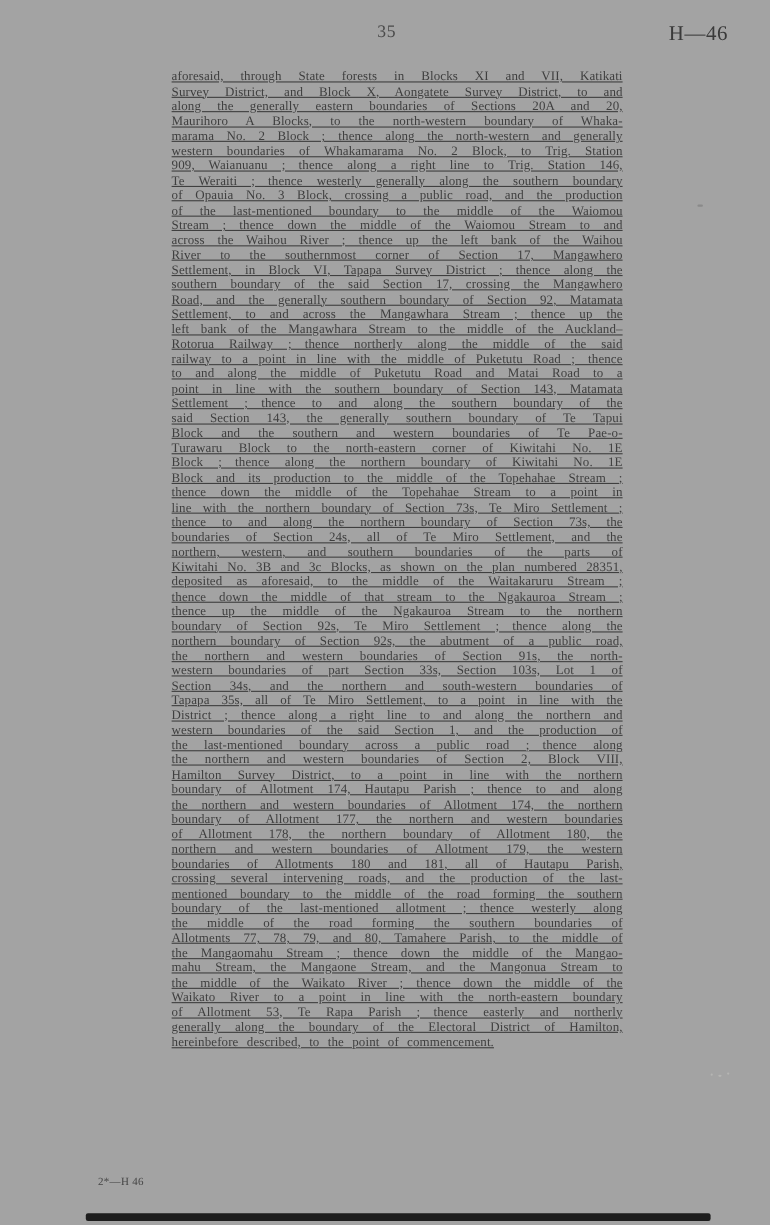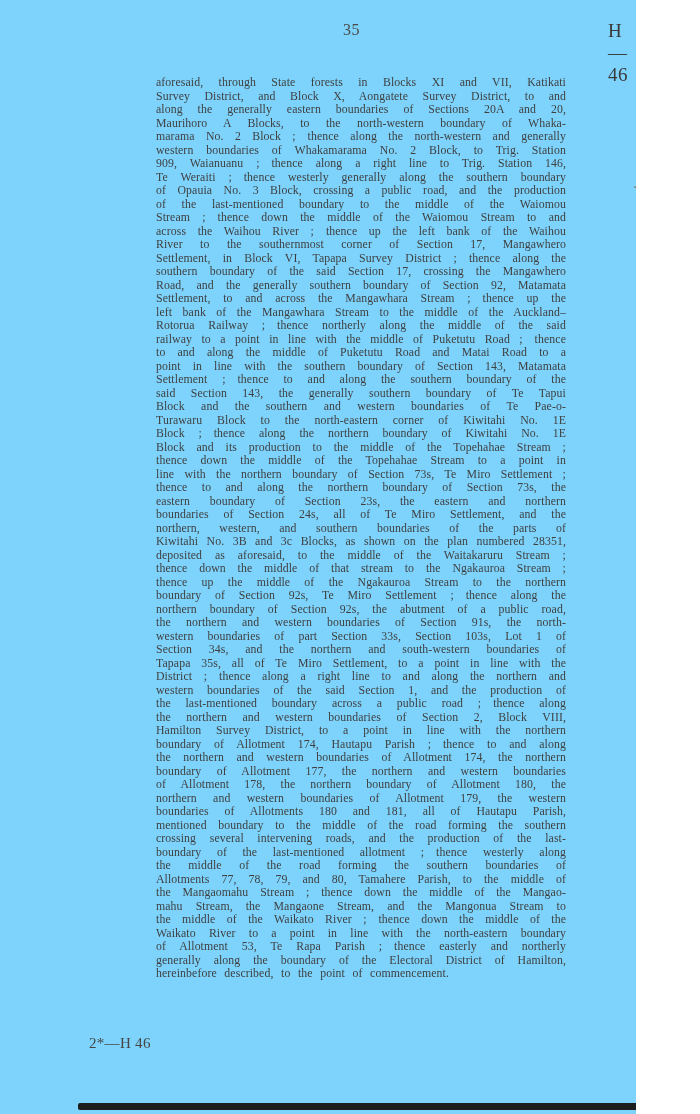--- a/index.html
+++ b/index.html
@@ -3,23 +3,23 @@
 <meta charset="utf-8">
 <style>
   * { margin: 0; padding: 0; box-sizing: border-box; }
   html, body { width: 700px; height: 1114px; }
   body {
     font-family: "Liberation Serif", "DejaVu Serif", serif;
     background: #ffffff;
   }
   .page {
     position: relative;
-    width: 636px;
+    width: 700px;
     height: 1114px;
-    background: #7dd3fc;
+    background: #a3a3a3;
     overflow: hidden;
     color: #3e3e3e;
   }
   .page-number {
     position: absolute;
     left: 343px;
     top: 21px;
     font-size: 16px;
     letter-spacing: 0.5px;
     color: #4a4a4a;
@@ -28,46 +28,47 @@
     position: absolute;
     left: 608px;
     top: 20px;
     font-size: 19px;
     letter-spacing: 0.5px;
     color: #3a3a3a;
   }
   .body-text {
     position: absolute;
     left: 156px;
-    top: 76px;
+    top: 63px;
     width: 410px;
     font-size: 11.8px;
     line-height: 13.5px;
     color: #3f3f3f;
     letter-spacing: 0.1px;
+    text-decoration: underline;
   }
   .tline {
     text-align: justify;
     text-align-last: justify;
     -moz-text-align-last: justify;
     text-justify: inter-word;
     white-space: normal;
     height: 13.5px;
     overflow: visible;
   }
   .tline-last {
     text-align-last: left;
     -moz-text-align-last: left;
     word-spacing: 4.5px;
   }
   .footer-sig {
     position: absolute;
     left: 89px;
-    top: 1035px;
-    font-size: 15px;
+    top: 1069px;
+    font-size: 10px;
     letter-spacing: 0.3px;
     color: #454545;
   }
   .scan-bar {
     position: absolute;
     left: 78px;
     top: 1103px;
     width: 568px;
     height: 7px;
     background: #1d1d1d;
@@ -134,21 +135,20 @@
       <div class="tline">point in line with the southern boundary of Section 143, Matamata</div>
       <div class="tline">Settlement ; thence to and along the southern boundary of the</div>
       <div class="tline">said Section 143, the generally southern boundary of Te Tapui</div>
       <div class="tline">Block and the southern and western boundaries of Te Pae-o-</div>
       <div class="tline">Turawaru Block to the north-eastern corner of Kiwitahi No. 1E</div>
       <div class="tline">Block ; thence along the northern boundary of Kiwitahi No. 1E</div>
       <div class="tline">Block and its production to the middle of the Topehahae Stream ;</div>
       <div class="tline">thence down the middle of the Topehahae Stream to a point in</div>
       <div class="tline">line with the northern boundary of Section 73s, Te Miro Settlement ;</div>
       <div class="tline">thence to and along the northern boundary of Section 73s, the</div>
-      <div class="tline">eastern boundary of Section 23s, the eastern and northern</div>
       <div class="tline">boundaries of Section 24s, all of Te Miro Settlement, and the</div>
       <div class="tline">northern, western, and southern boundaries of the parts of</div>
       <div class="tline">Kiwitahi No. 3B and 3c Blocks, as shown on the plan numbered 28351,</div>
       <div class="tline">deposited as aforesaid, to the middle of the Waitakaruru Stream ;</div>
       <div class="tline">thence down the middle of that stream to the Ngakauroa Stream ;</div>
       <div class="tline">thence up the middle of the Ngakauroa Stream to the northern</div>
       <div class="tline">boundary of Section 92s, Te Miro Settlement ; thence along the</div>
       <div class="tline">northern boundary of Section 92s, the abutment of a public road,</div>
       <div class="tline">the northern and western boundaries of Section 91s, the north-</div>
       <div class="tline">western boundaries of part Section 33s, Section 103s, Lot 1 of</div>
@@ -158,22 +158,22 @@
       <div class="tline">western boundaries of the said Section 1, and the production of</div>
       <div class="tline">the last-mentioned boundary across a public road ; thence along</div>
       <div class="tline">the northern and western boundaries of Section 2, Block VIII,</div>
       <div class="tline">Hamilton Survey District, to a point in line with the northern</div>
       <div class="tline">boundary of Allotment 174, Hautapu Parish ; thence to and along</div>
       <div class="tline">the northern and western boundaries of Allotment 174, the northern</div>
       <div class="tline">boundary of Allotment 177, the northern and western boundaries</div>
       <div class="tline">of Allotment 178, the northern boundary of Allotment 180, the</div>
       <div class="tline">northern and western boundaries of Allotment 179, the western</div>
       <div class="tline">boundaries of Allotments 180 and 181, all of Hautapu Parish,</div>
+      <div class="tline">crossing several intervening roads, and the production of the last-</div>
       <div class="tline">mentioned boundary to the middle of the road forming the southern</div>
-      <div class="tline">crossing several intervening roads, and the production of the last-</div>
       <div class="tline">boundary of the last-mentioned allotment ; thence westerly along</div>
       <div class="tline">the middle of the road forming the southern boundaries of</div>
       <div class="tline">Allotments 77, 78, 79, and 80, Tamahere Parish, to the middle of</div>
       <div class="tline">the Mangaomahu Stream ; thence down the middle of the Mangao-</div>
       <div class="tline">mahu Stream, the Mangaone Stream, and the Mangonua Stream to</div>
       <div class="tline">the middle of the Waikato River ; thence down the middle of the</div>
       <div class="tline">Waikato River to a point in line with the north-eastern boundary</div>
       <div class="tline">of Allotment 53, Te Rapa Parish ; thence easterly and northerly</div>
       <div class="tline">generally along the boundary of the Electoral District of Hamilton,</div>
       <div class="tline tline-last">hereinbefore described, to the point of commencement.</div>

